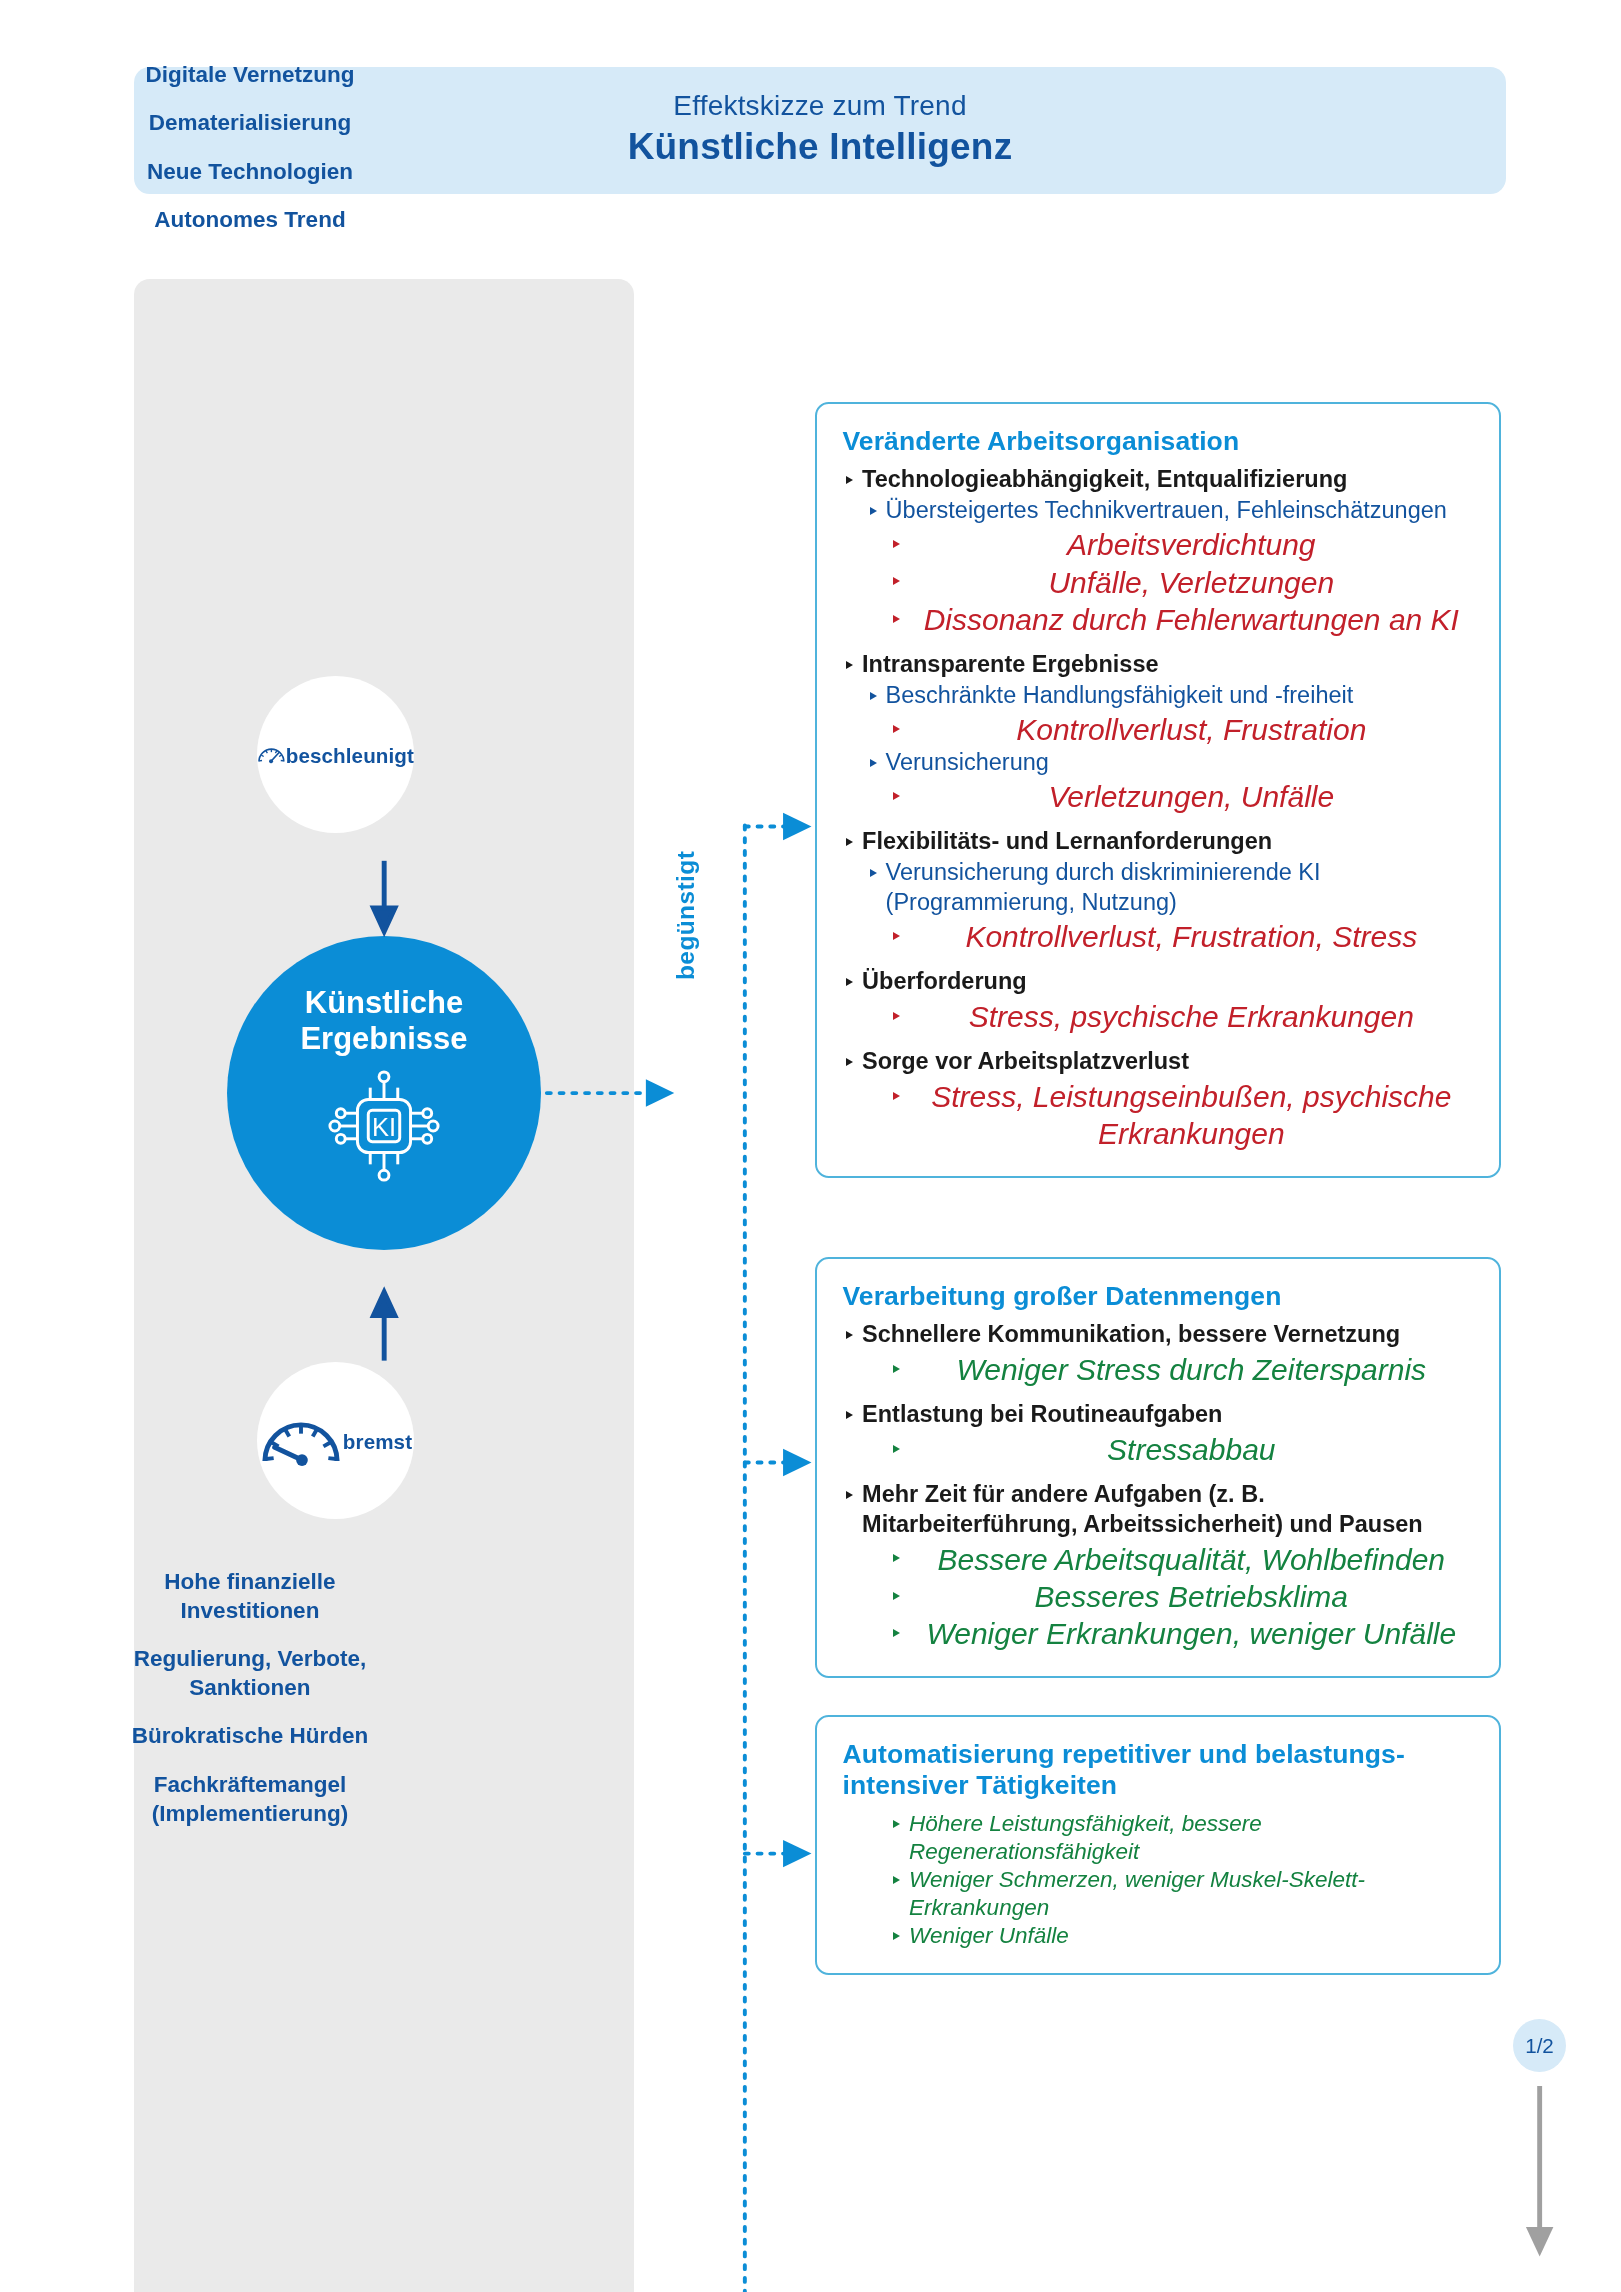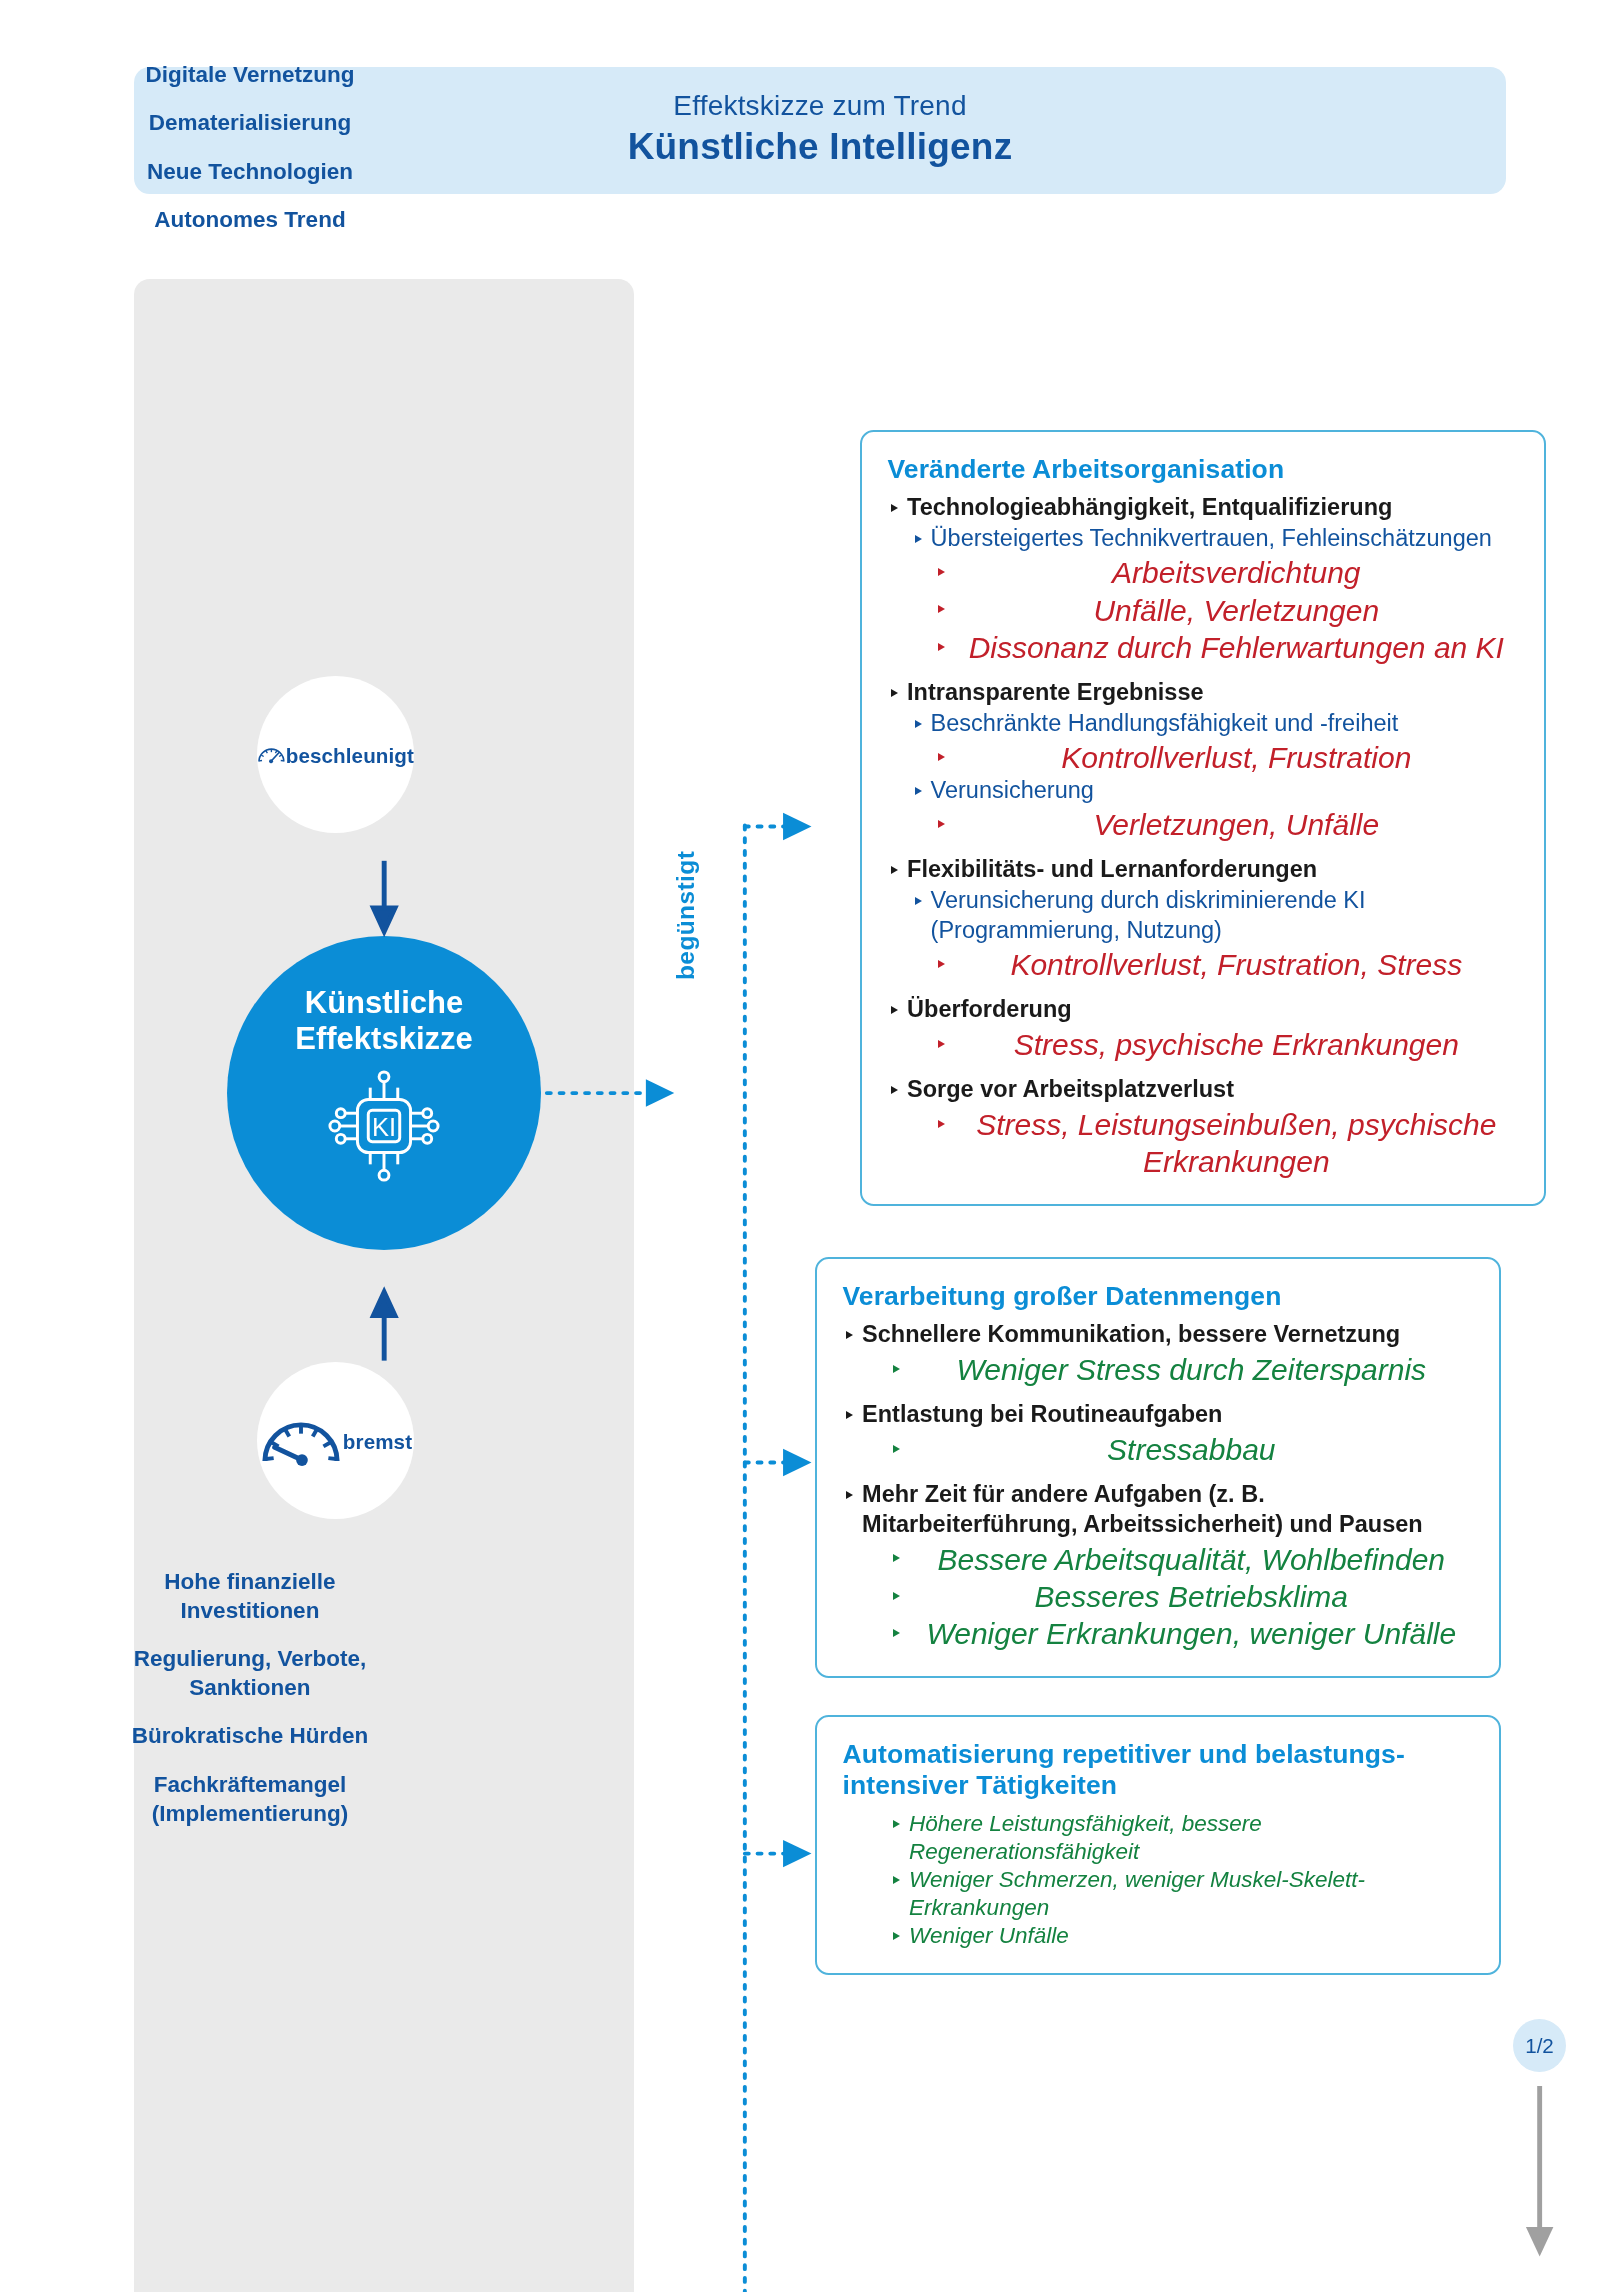--- a/index.html
+++ b/index.html
@@ -127,21 +127,21 @@
       <line x1="79" y1="45" x2="71" y2="44"></line>
     </g>
     <line x1="42" y1="46" x2="66" y2="20" stroke="#12539e" stroke-width="5" stroke-linecap="round"></line>
     <circle cx="42" cy="46" r="6" fill="#12539e"></circle>
   </svg>
   <div class="lbl">beschleunigt</div>
 </div>
 
 <div class="ai-circle">
   <div class="t">Künstliche</div>
-  <div class="t">Effektskizze</div>
+  <div class="t">Ergebnisse</div>
   <div class="chip">
     <svg width="118" height="116" viewBox="0 0 120 118">
       <g fill="none" stroke="#ffffff" stroke-width="3">
         <rect x="33" y="32" width="54" height="54" rx="11"></rect>
         <rect x="44" y="43" width="32" height="32" rx="4"></rect>
         <line x1="46" y1="32" x2="46" y2="20"></line>
         <line x1="60" y1="32" x2="60" y2="15"></line>
         <line x1="74" y1="32" x2="74" y2="20"></line>
         <line x1="46" y1="86" x2="46" y2="98"></line>
         <line x1="60" y1="86" x2="60" y2="103"></line>
@@ -225,21 +225,21 @@
   </g>
 
   <g>
     <line x1="1571" y1="2128" x2="1571" y2="2280" stroke="#a0a0a0" stroke-width="5"></line>
     <polygon points="1571,2302 1557,2272 1585,2272" fill="#a0a0a0"></polygon>
   </g>
 </svg>
 
 <div class="beguenstigt">begünstigt</div>
 
-<div class="card" id="card-1" style="top:430px;height:auto;margin-left:45px;">
+<div class="card" id="card-1" style="top:402px;height:auto;">
   <h2>Veränderte Arbeitsorganisation</h2>
   <div class="card-body">
       <div class="grp">
         <ul class="lvl">
           <li class="l1">Technologieabhängigkeit, Entqualifizierung</li>
           <li class="l2">Übersteigertes Technikvertrauen, Fehleinschätzungen</li>
           <li class="l3">Arbeitsverdichtung</li>
           <li class="l3">Unfälle, Verletzungen</li>
           <li class="l3">Dissonanz durch Fehlerwartungen an KI</li>
         </ul>

